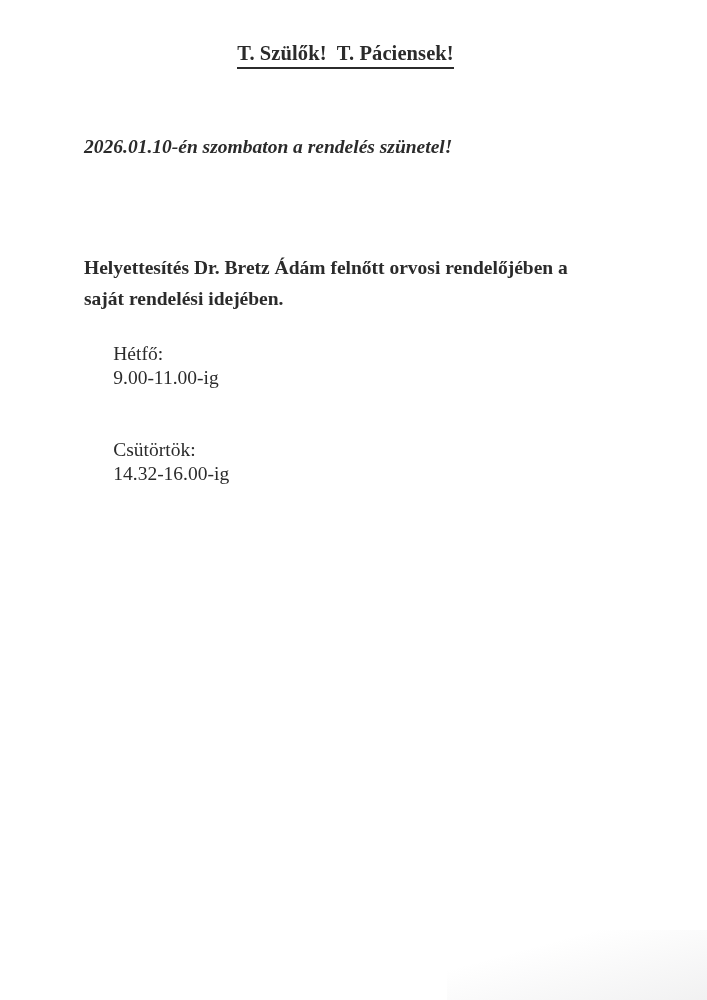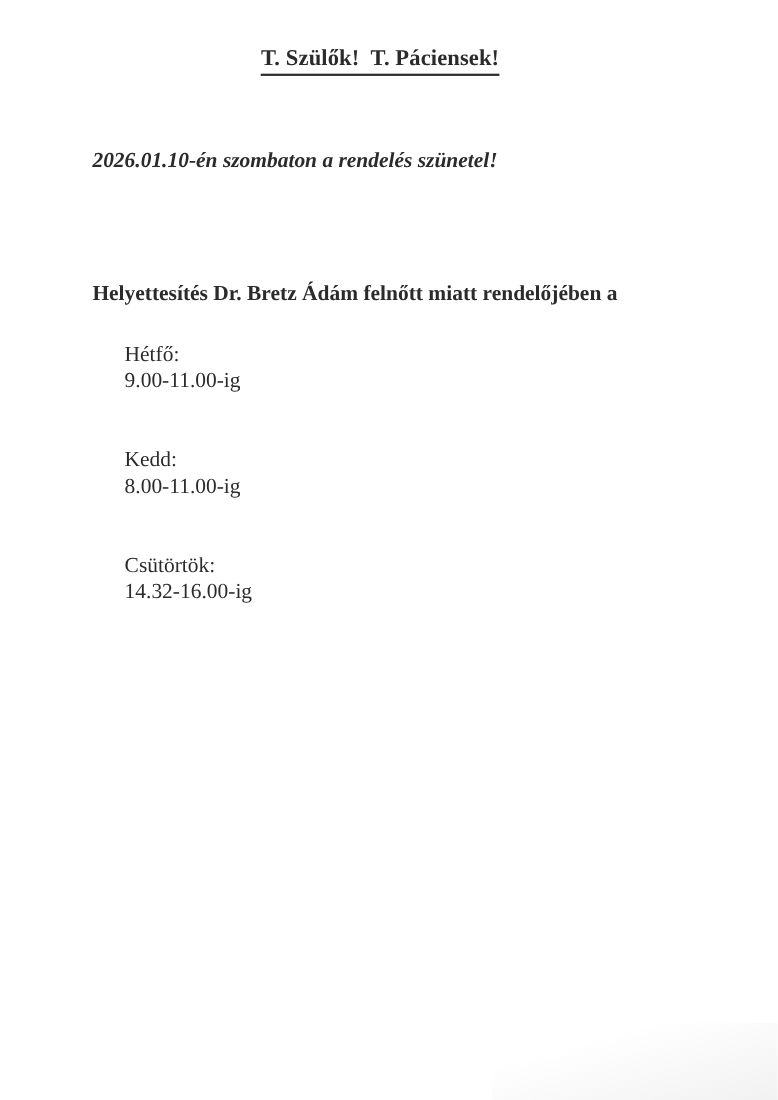--- a/index.html
+++ b/index.html
@@ -101,30 +101,27 @@
 
   <p class="para nojustify">
     <span class="b">2026.01.10-én szombaton a rendelés szünetel!</span>
   </p>
 
   <div class="gap-2"></div>
 
 
   <div class="gap-3"></div>
 
-  <div class="line-heading">Helyettesítés Dr. Bretz Ádám felnőtt miatt rendelőjében a</div>
+  <div class="line-heading">Helyettesítés Dr. Bretz Ádám felnőtt orvosi rendelőjében a</div>
+  <div class="line-heading">saját rendelési idejében.</div>
 
   <div class="hours-list">
     <div class="hours-row">
       <span>Hétfő:</span>
       <span>9.00-11.00-ig</span>
-    </div>
-    <div class="hours-row">
-      <span>Kedd:</span>
-      <span>8.00-11.00-ig</span>
     </div>
     <div class="hours-row">
       <span>Csütörtök:</span>
       <span>14.32-16.00-ig</span>
     </div>
 
   </div>
 
 </div>
 

